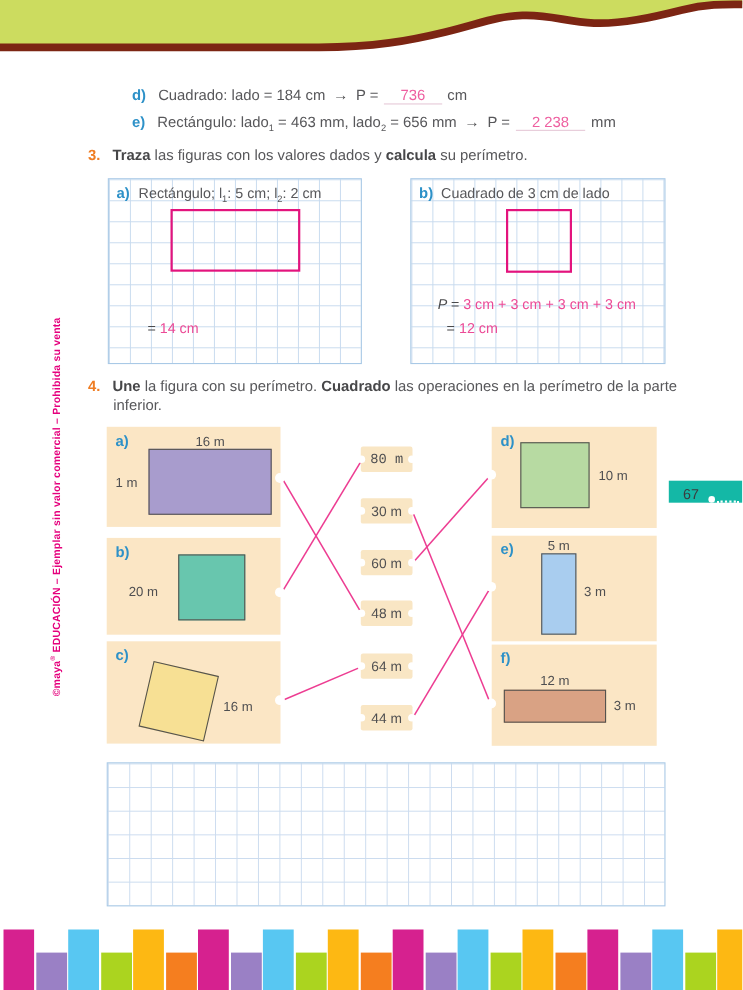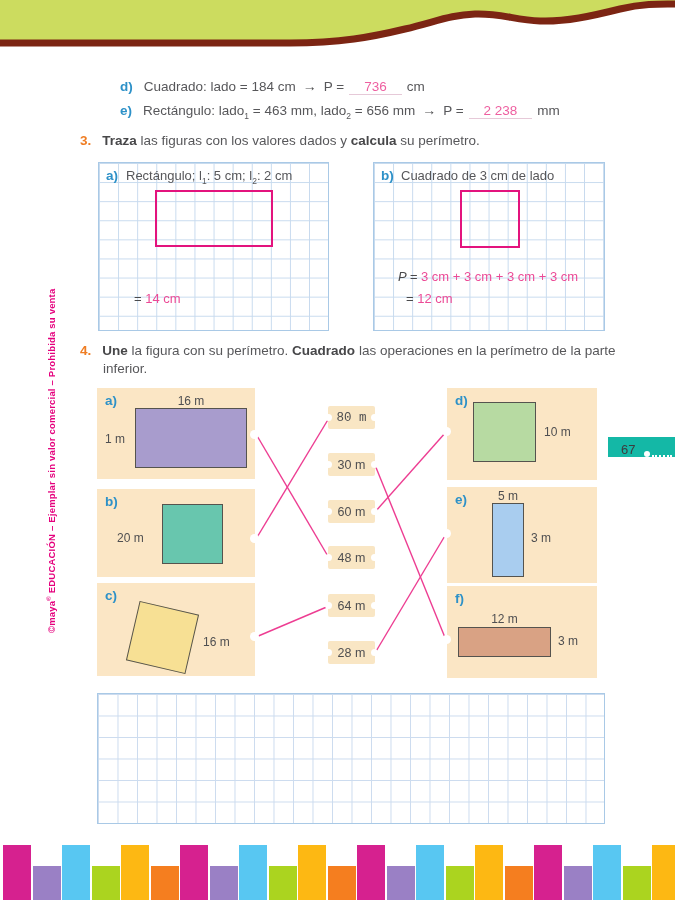--- a/index.html
+++ b/index.html
@@ -187,21 +187,21 @@
       <span>48 m</span>
       <span class="tdot r"></span>
     </div>
   <div class="tag" style="top:594px;">
       <span class="tdot l"></span>
       <span>64 m</span>
       <span class="tdot r"></span>
     </div>
   <div class="tag" style="top:641px;">
       <span class="tdot l"></span>
-      <span>28 m</span>
+      <span>44 m</span>
       <span class="tdot r"></span>
     </div>
 
   <div class="cdot" style="left:250px;top:430px;"></div>
   <div class="cdot" style="left:250px;top:534px;"></div>
   <div class="cdot" style="left:250px;top:632px;"></div>
   <div class="cdot" style="left:442px;top:427px;"></div>
   <div class="cdot" style="left:442px;top:529px;"></div>
   <div class="cdot" style="left:442px;top:635px;"></div>
 

